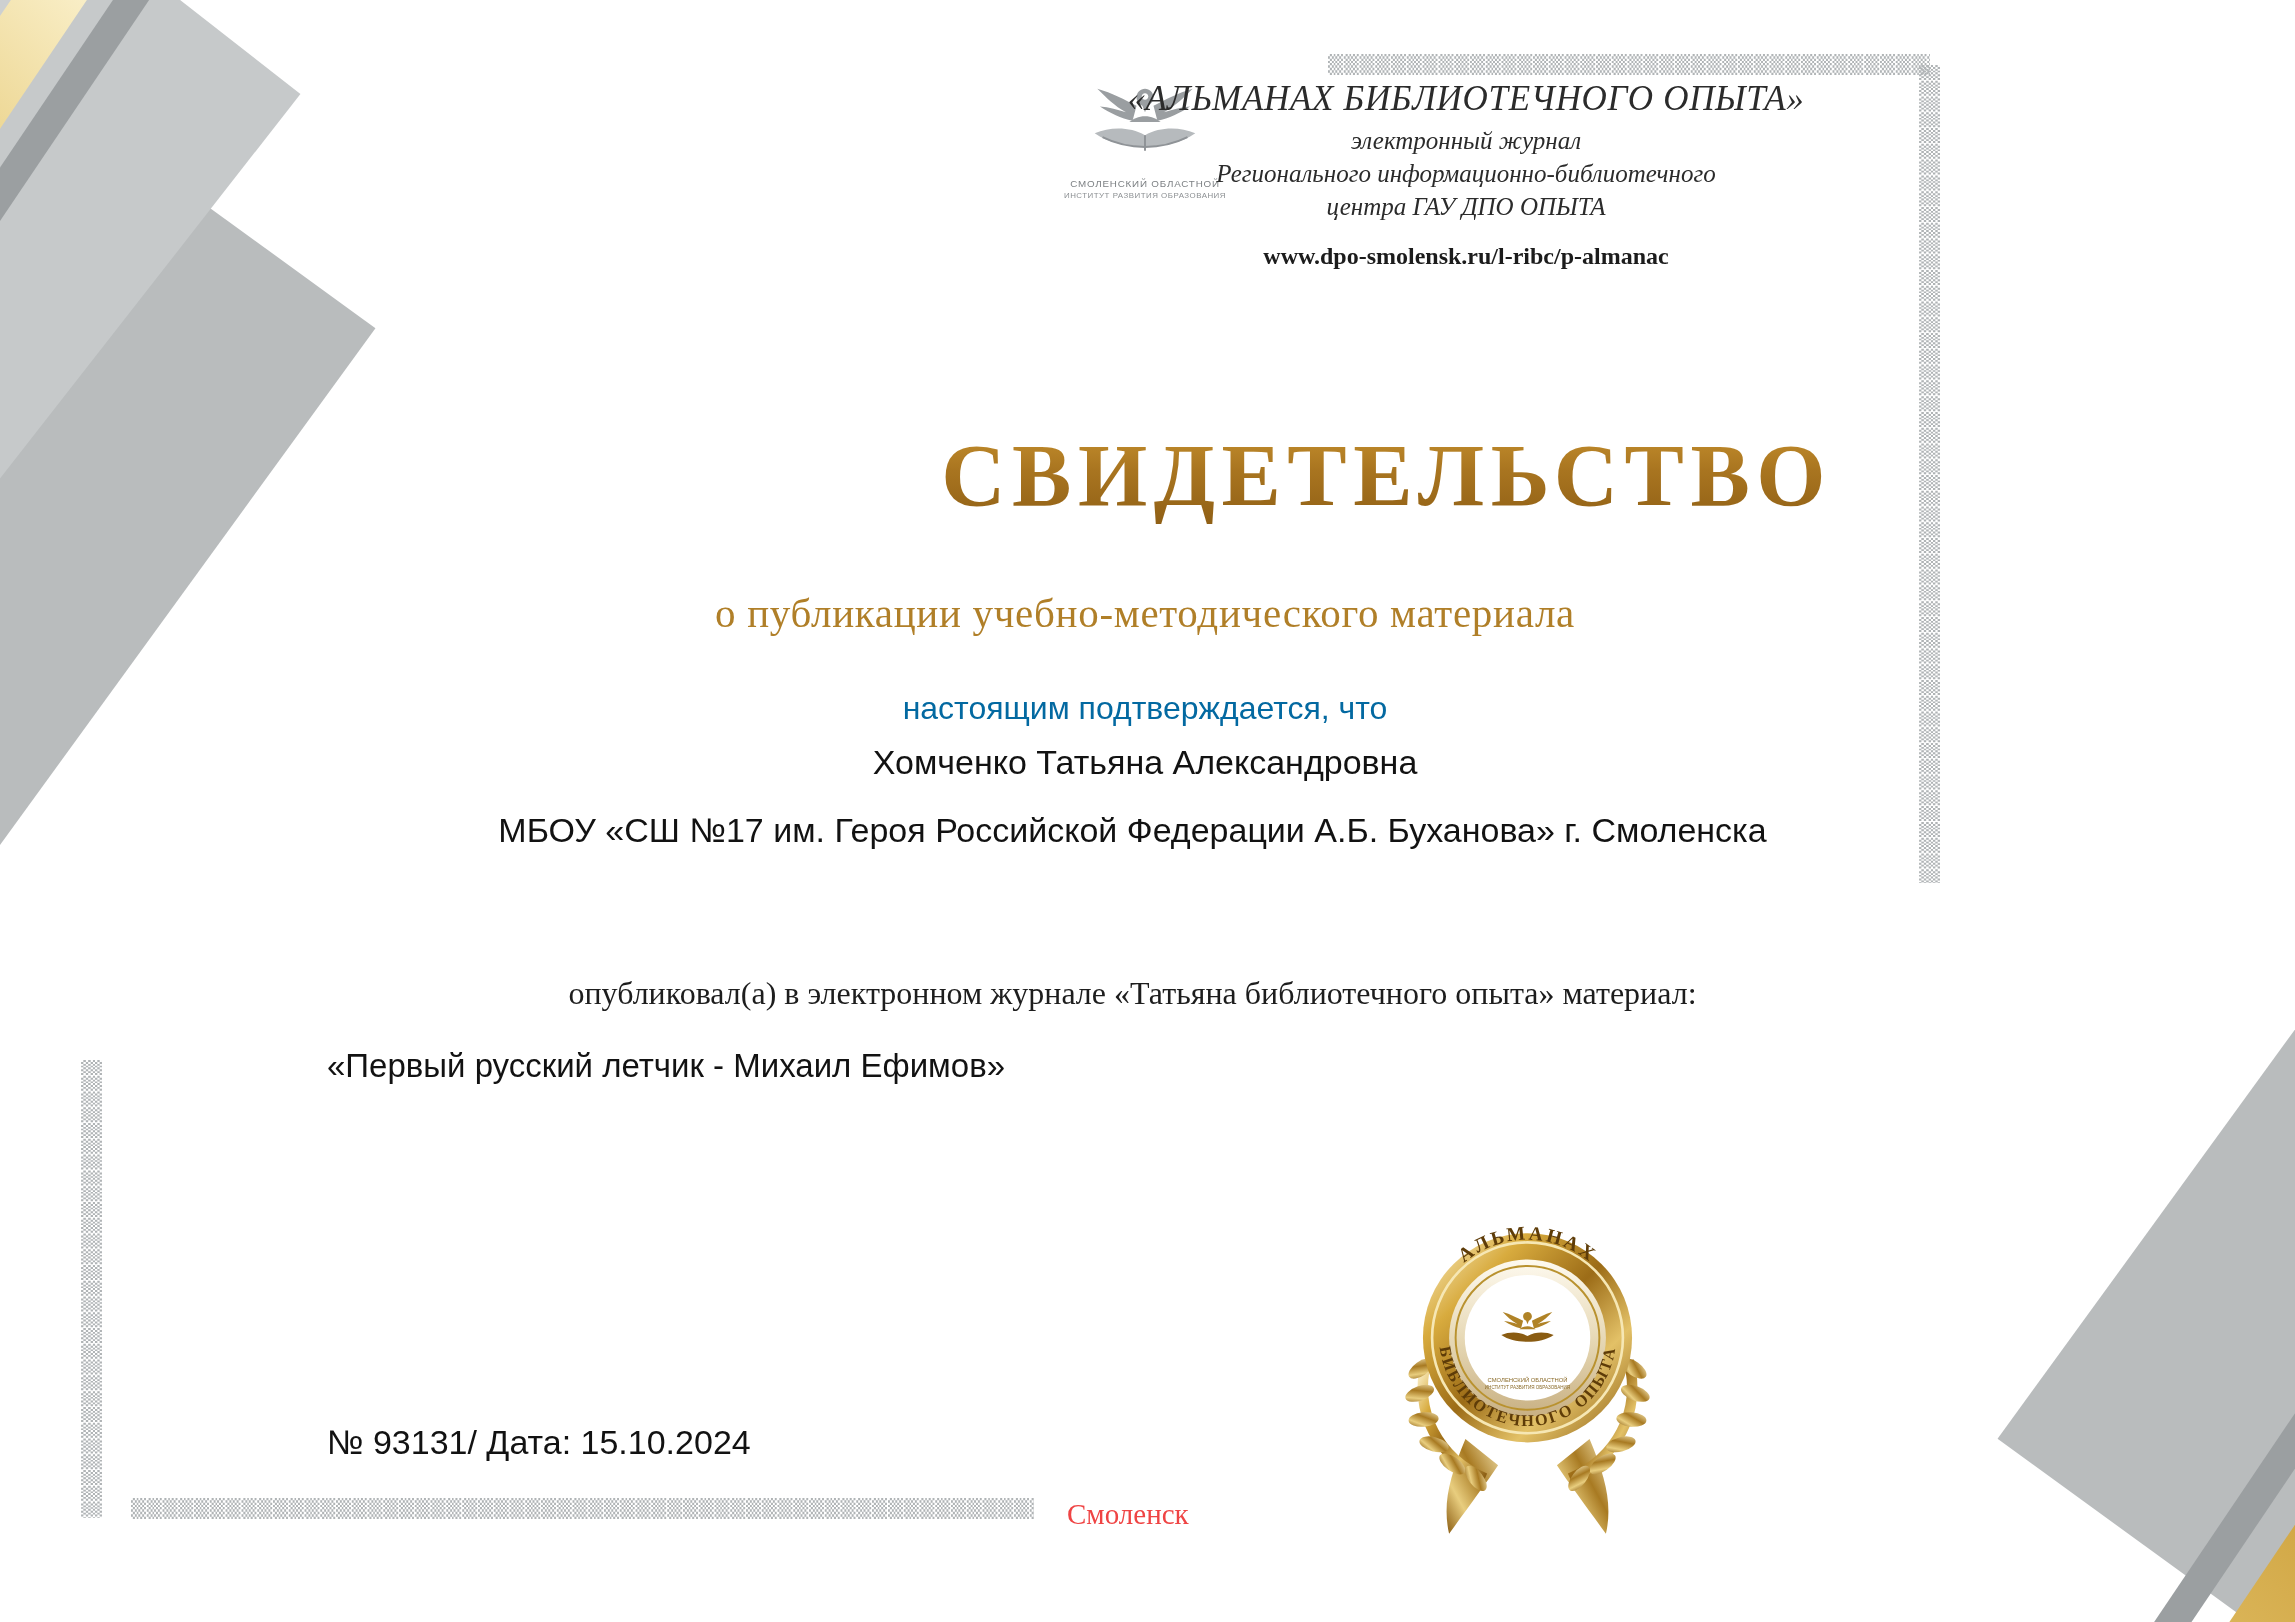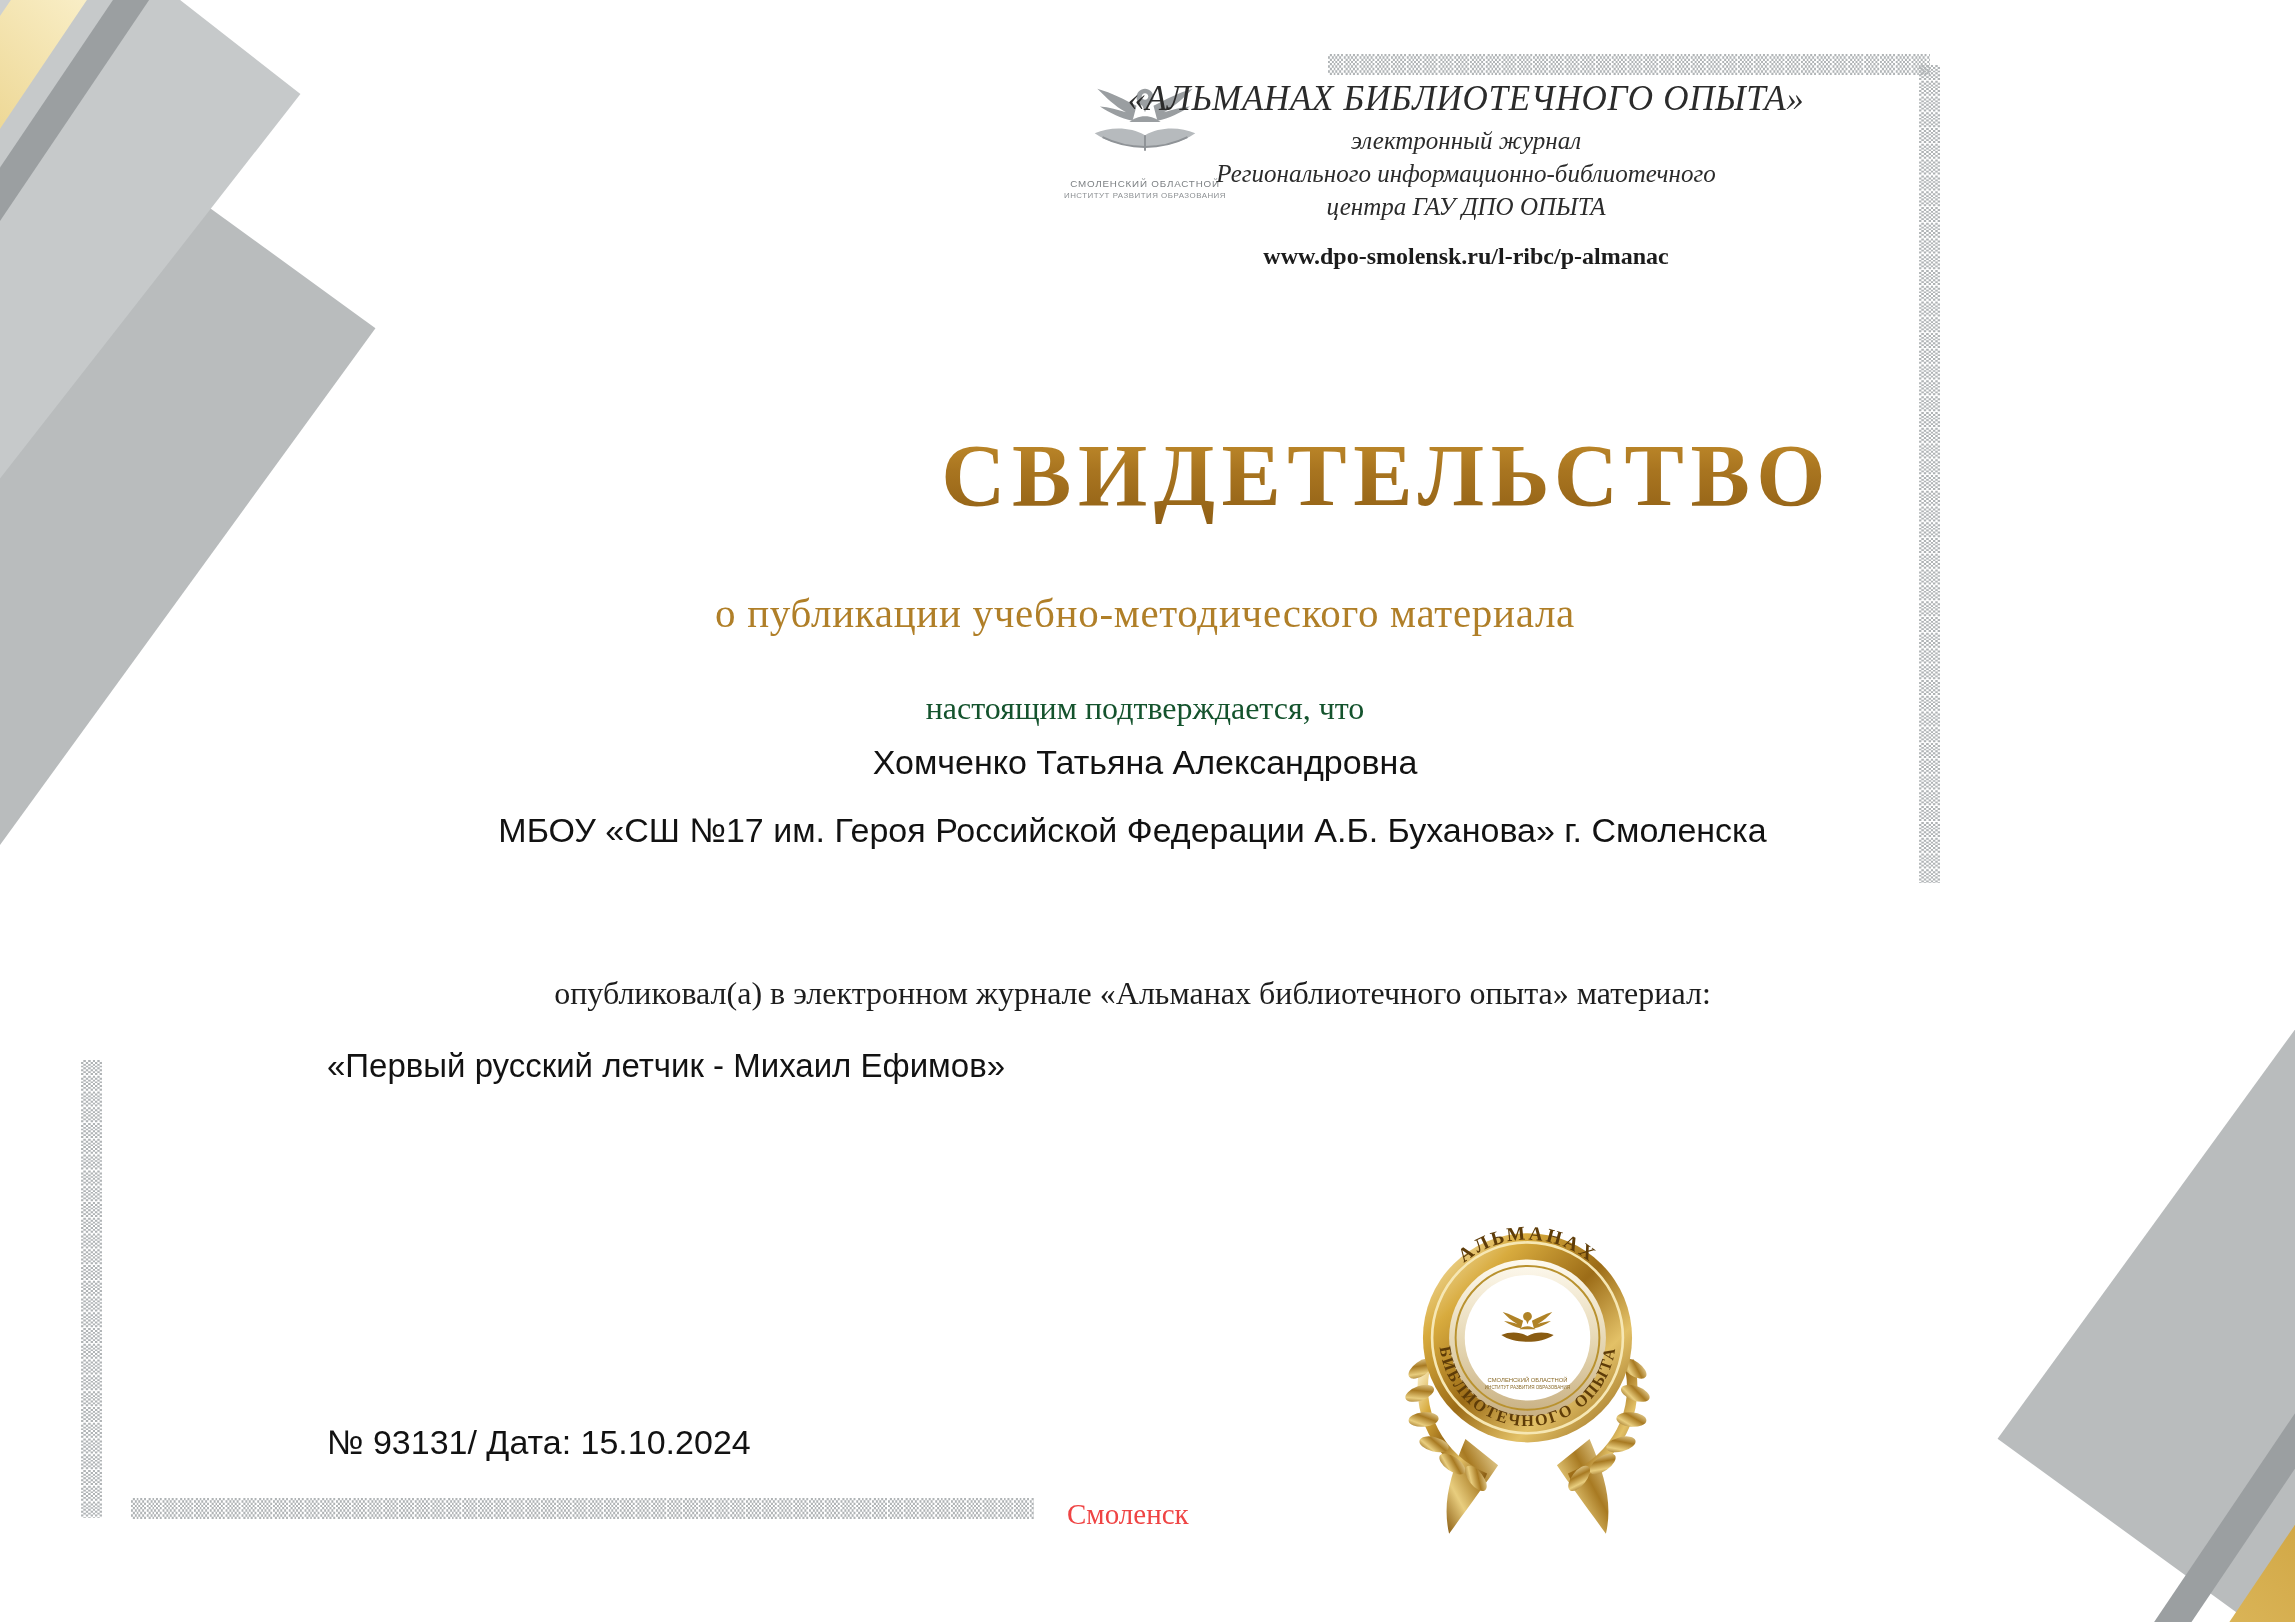--- a/index.html
+++ b/index.html
@@ -246,23 +246,23 @@
     letter-spacing: 0.7px;
     color: #b07f28;
     white-space: nowrap;
   }
 
   .confirm-line {
     position: absolute;
     left: 458px; top: 690px;
     width: 1374px;
     text-align: center;
-    font-family: Liberation Serif, serif;
+    font-family: Liberation Sans, sans-serif;
     font-size: 32px;
-    color: #14532d;
+    color: #0369a1;
   }
   .recipient-name {
     position: absolute;
     left: 458px; top: 743px;
     width: 1374px;
     text-align: center;
     font-family: "Liberation Sans", sans-serif;
     font-size: 34px;
     color: #121212;
   }
@@ -384,21 +384,21 @@
     <div class="journal-url">www.dpo-smolensk.ru/l-ribc/p-almanac</div>
   </div>
 
   <div class="cert-title">СВИДЕТЕЛЬСТВО</div>
   <div class="cert-subtitle">о публикации учебно-методического материала</div>
 
   <div class="confirm-line">настоящим подтверждается, что</div>
   <div class="recipient-name">Хомченко Татьяна Александровна</div>
   <div class="org-line">МБОУ «СШ №17 им. Героя Российской Федерации А.Б. Буханова» г. Смоленска</div>
 
-  <div class="published-line">опубликовал(а) в электронном журнале «Альманах библиотечного опыта» материал:</div>
+  <div class="published-line">опубликовал(а) в электронном журнале «Татьяна библиотечного опыта» материал:</div>
   <div class="material-title">«Первый русский летчик - Михаил Ефимов»</div>
 
   <div class="reg-line">№ 93131/ Дата: 15.10.2024</div>
   <div class="city-line">Смоленск</div>
 
   <div class="seal">
     <svg width="281" height="347" viewBox="0 0 430 530">
       <defs>
         <linearGradient id="g1" x1="0" y1="0" x2="1" y2="1">
           <stop offset="0%" stop-color="#fdf3cf"></stop>

